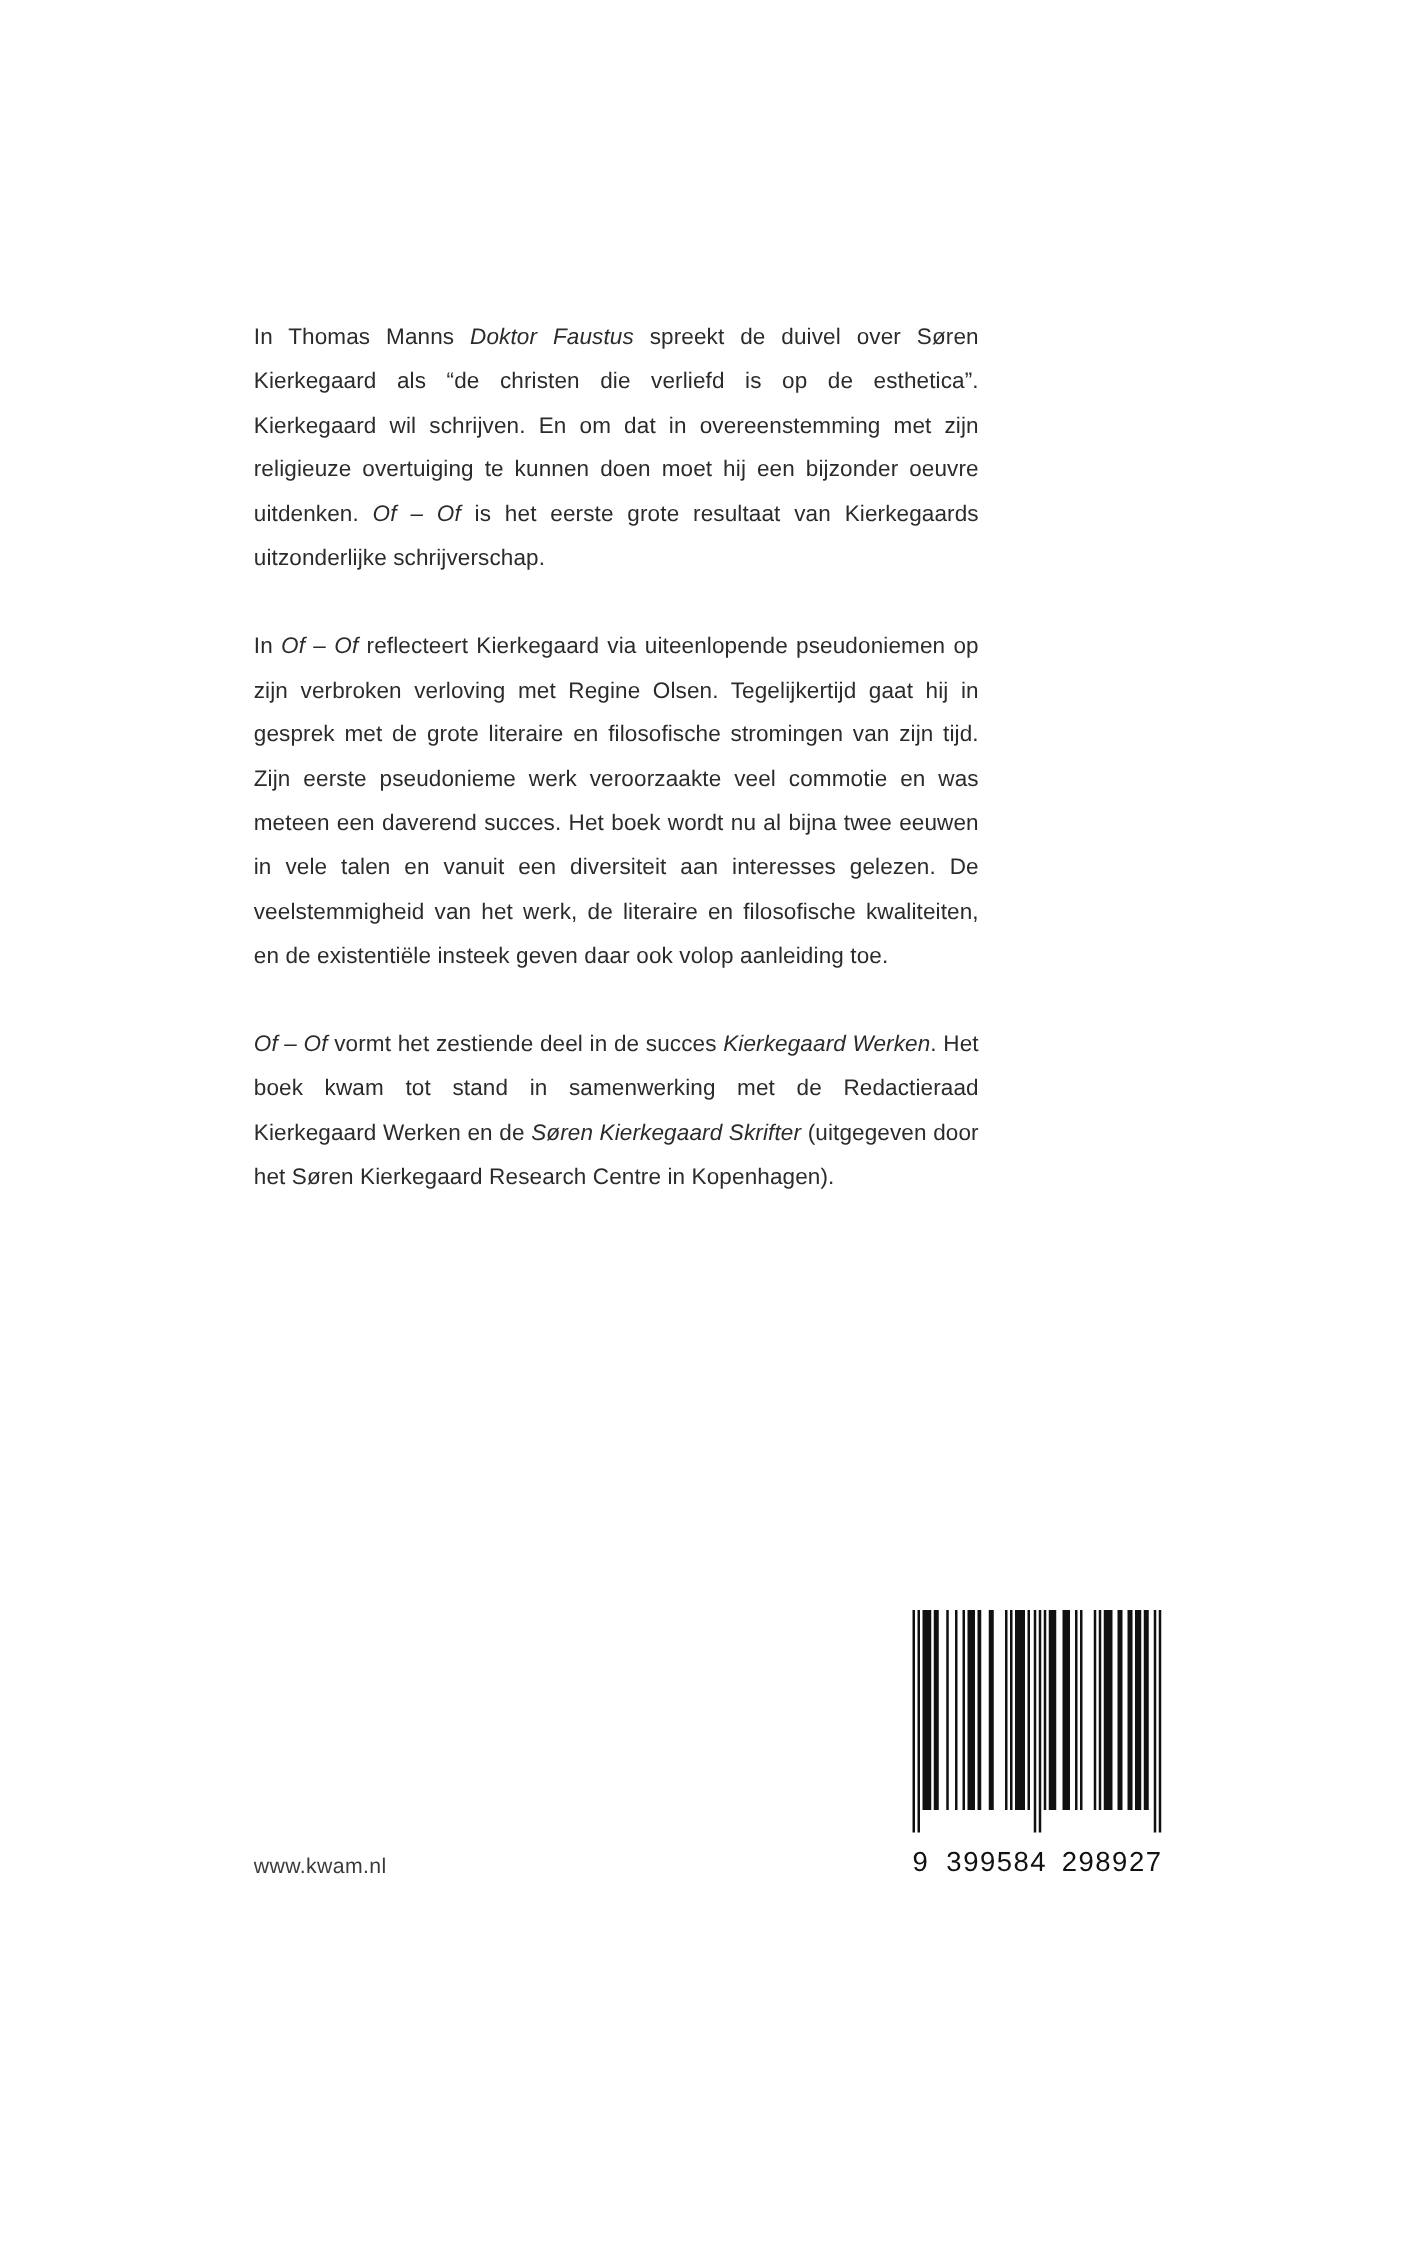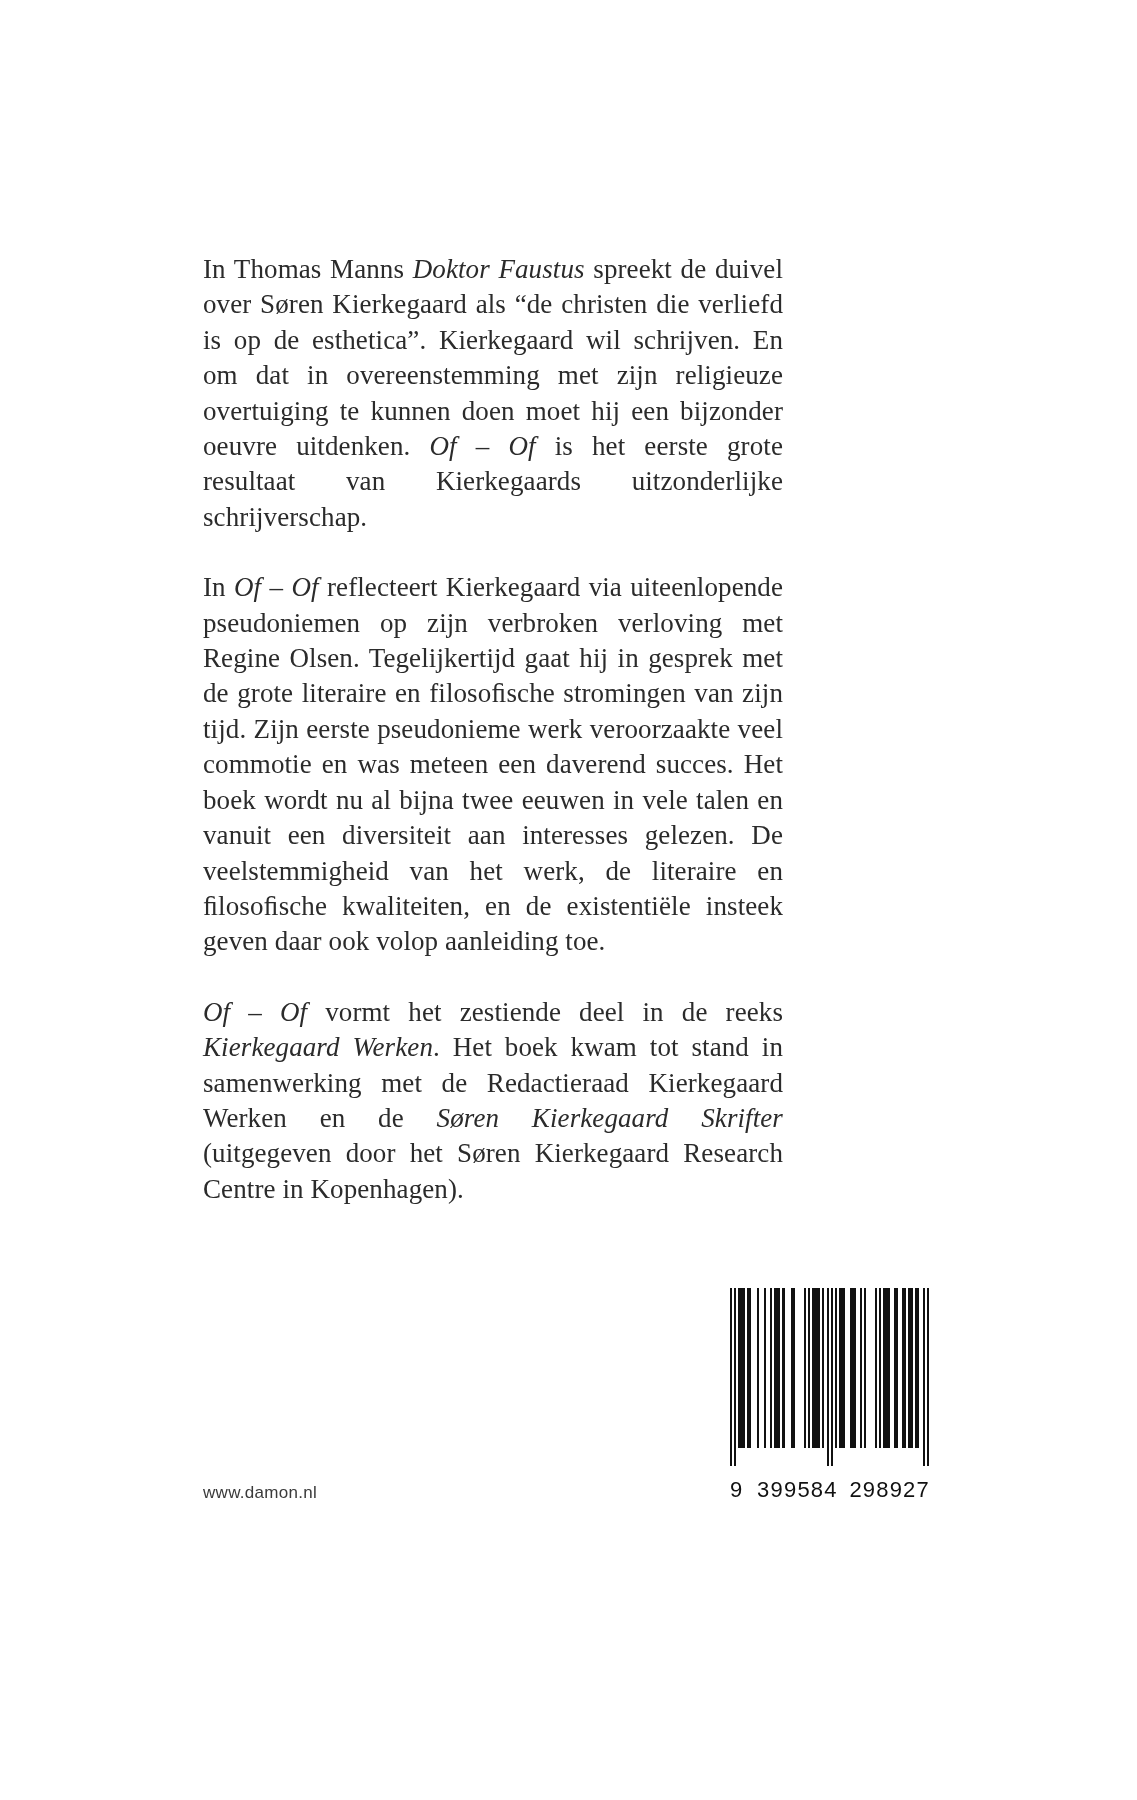--- a/index.html
+++ b/index.html
@@ -18,22 +18,22 @@
 
   
   #blurb {
     position: absolute;
     left: 203px;
     top: 252px;
     width: 580px;
   }
 
   .para {
-    font-family: Liberation Serif, serif;
-    font-size: 27px;
+    font-family: Liberation Sans, sans-serif;
+    font-size: 18px;
     line-height: 35.4px;
     letter-spacing: 0.1px;
     color: #2b2b2b;
     text-align: justify;
     text-justify: inter-word;
     hyphens: manual;
     margin: 0 0 35px 0;
     font-weight: 400;
   }
   .para:last-child { margin-bottom: 0; }
@@ -91,25 +91,25 @@
 </style>
 </head>
 <body>
 
 <div id="blurb">
 
   <p class="para"><span>In Thomas Manns </span><i>Doktor Faustus</i><span> spreekt de duivel over Søren Kierkegaard als “de christen die verliefd is op de esthetica”. Kierkegaard wil schrijven. En om dat in overeenstemming met zijn religieuze overtuiging te kunnen doen moet hij een bijzonder oeuvre uitdenken. </span><i>Of – Of</i><span> is het eerste grote resultaat van Kierkegaards uitzonderlijke schrijverschap.</span></p>
 
   <p class="para"><span>In </span><i>Of – Of</i><span> reflecteert Kierkegaard via uiteenlopende pseudoniemen op zijn verbroken verloving met Regine Olsen. Tegelijkertijd gaat hij in gesprek met de grote literaire en filosoﬁsche stromingen van zijn tijd. Zijn eerste pseudonieme werk veroorzaakte veel commotie en was meteen een daverend succes. Het boek wordt nu al bijna twee eeuwen in vele talen en vanuit een diversiteit aan interesses gelezen. De veelstemmigheid van het werk, de literaire en ﬁlosoﬁsche kwaliteiten, en de existentiële insteek geven daar ook volop aanleiding toe.</span></p>
 
-  <p class="para"><i>Of – Of</i><span> vormt het zestiende deel in de reeks </span><i>Kierkegaard Werken</i><span>. Het boek kwam tot stand in samenwerking met de Redactieraad Kierkegaard Werken en de </span><i>Søren Kierkegaard Skrifter</i><span> (uitgegeven door het Søren Kierkegaard Research Centre in Kopenhagen).</span></p>
+  <p class="para"><i>Of – Of</i><span> vormt het zestiende deel in de succes </span><i>Kierkegaard Werken</i><span>. Het boek kwam tot stand in samenwerking met de Redactieraad Kierkegaard Werken en de </span><i>Søren Kierkegaard Skrifter</i><span> (uitgegeven door het Søren Kierkegaard Research Centre in Kopenhagen).</span></p>
 
 </div>
 
-<div id="footer-url">www.damon.nl</div>
+<div id="footer-url">www.kwam.nl</div>
 
 <div id="barcode-block">
   <div id="barcode-bars">
       <div class="bar guard" style="width:2.105px;background:#111111"></div>
       <div class="gap" style="width:2.105px"></div>
       <div class="bar guard" style="width:2.105px;background:#111111"></div>
       <div class="gap" style="width:2.105px"></div>
       <div class="bar" style="width:6.316px;background:#111111"></div>
       <div class="gap" style="width:2.105px"></div>
       <div class="bar" style="width:4.211px;background:#111111"></div>

